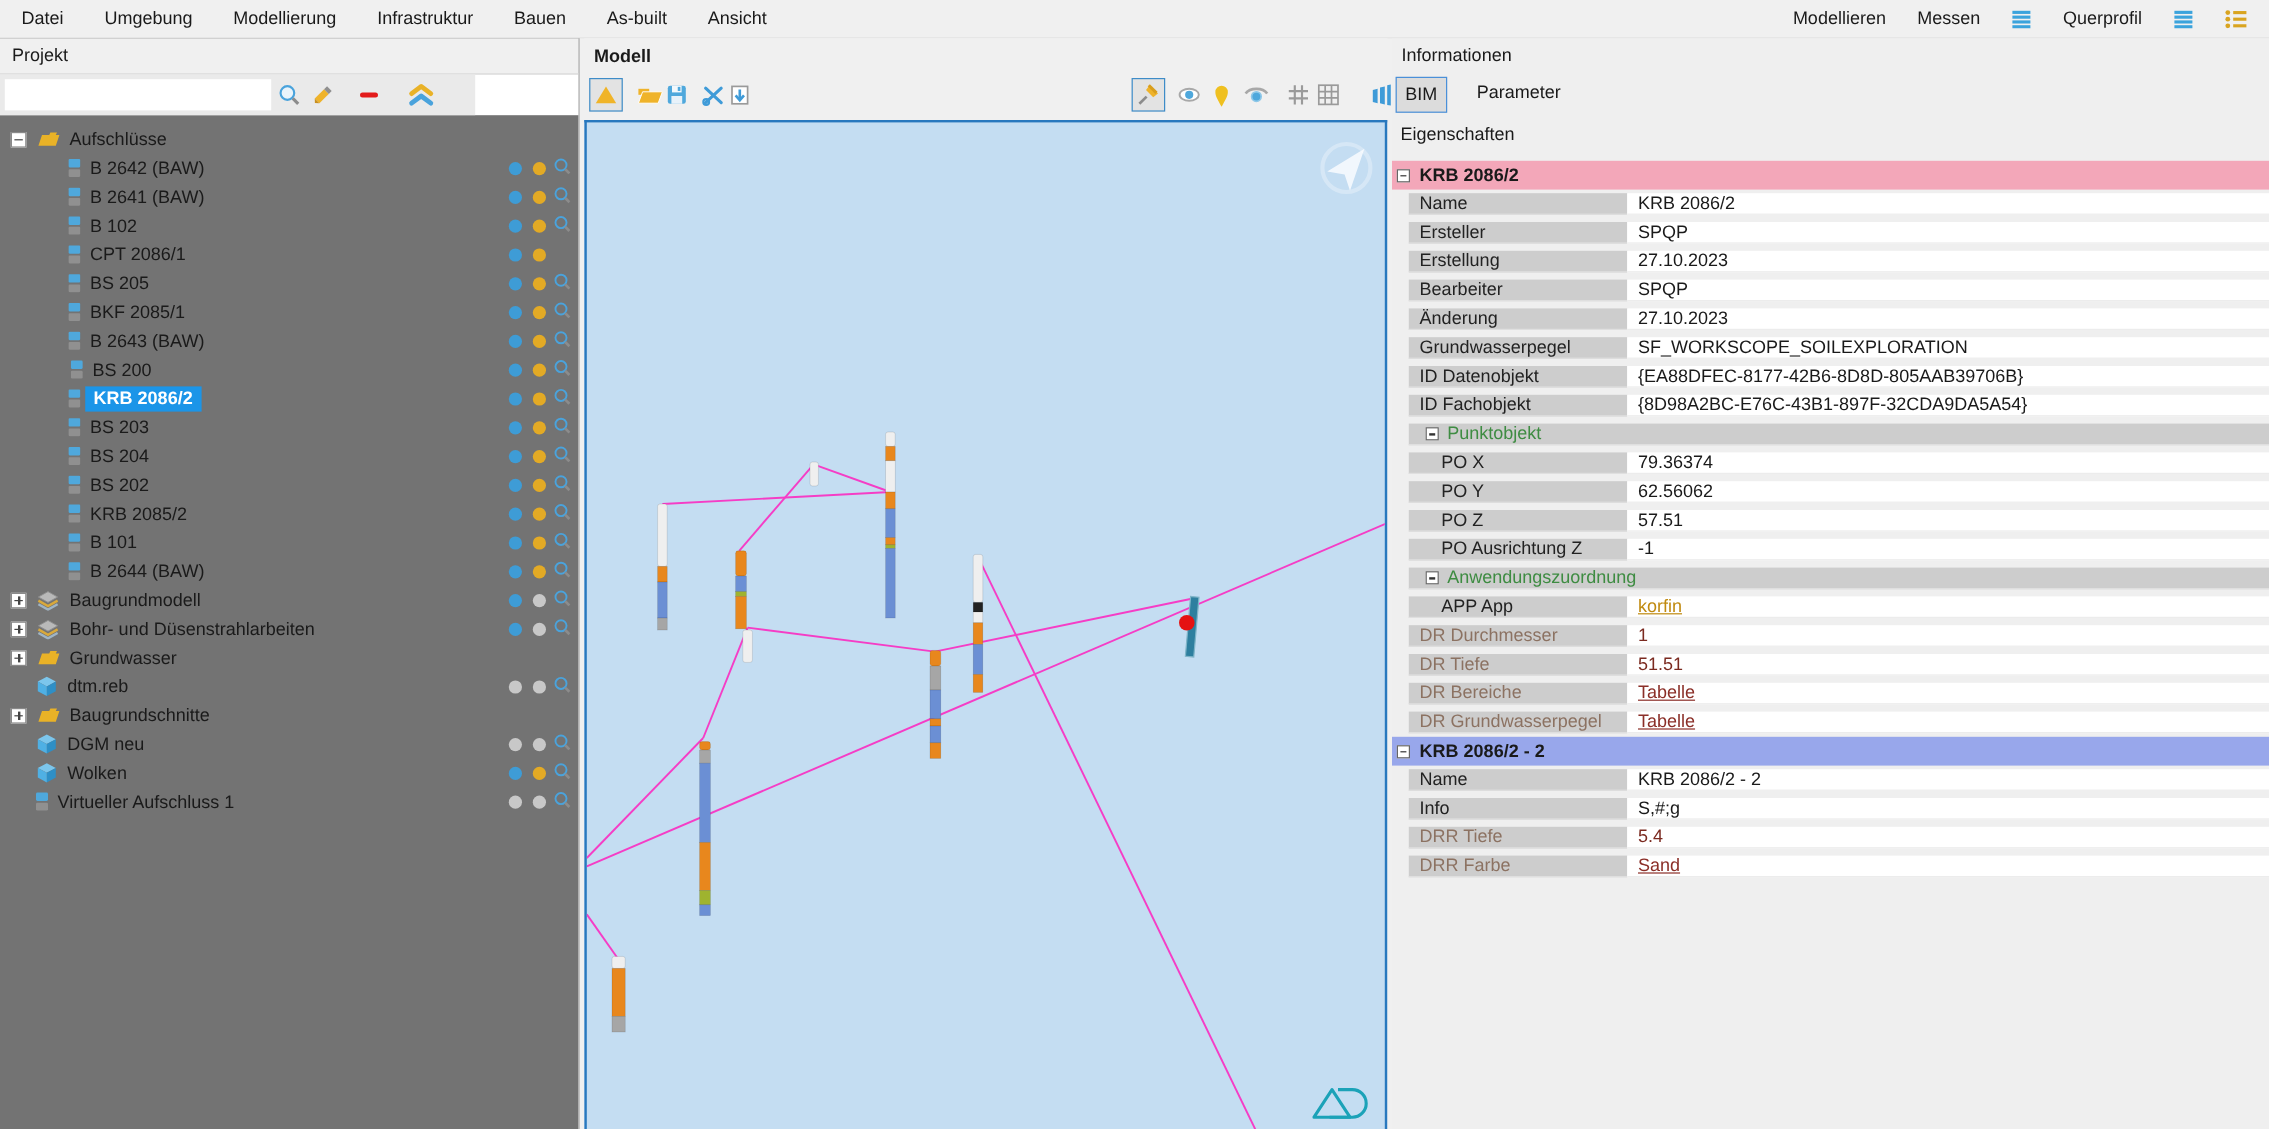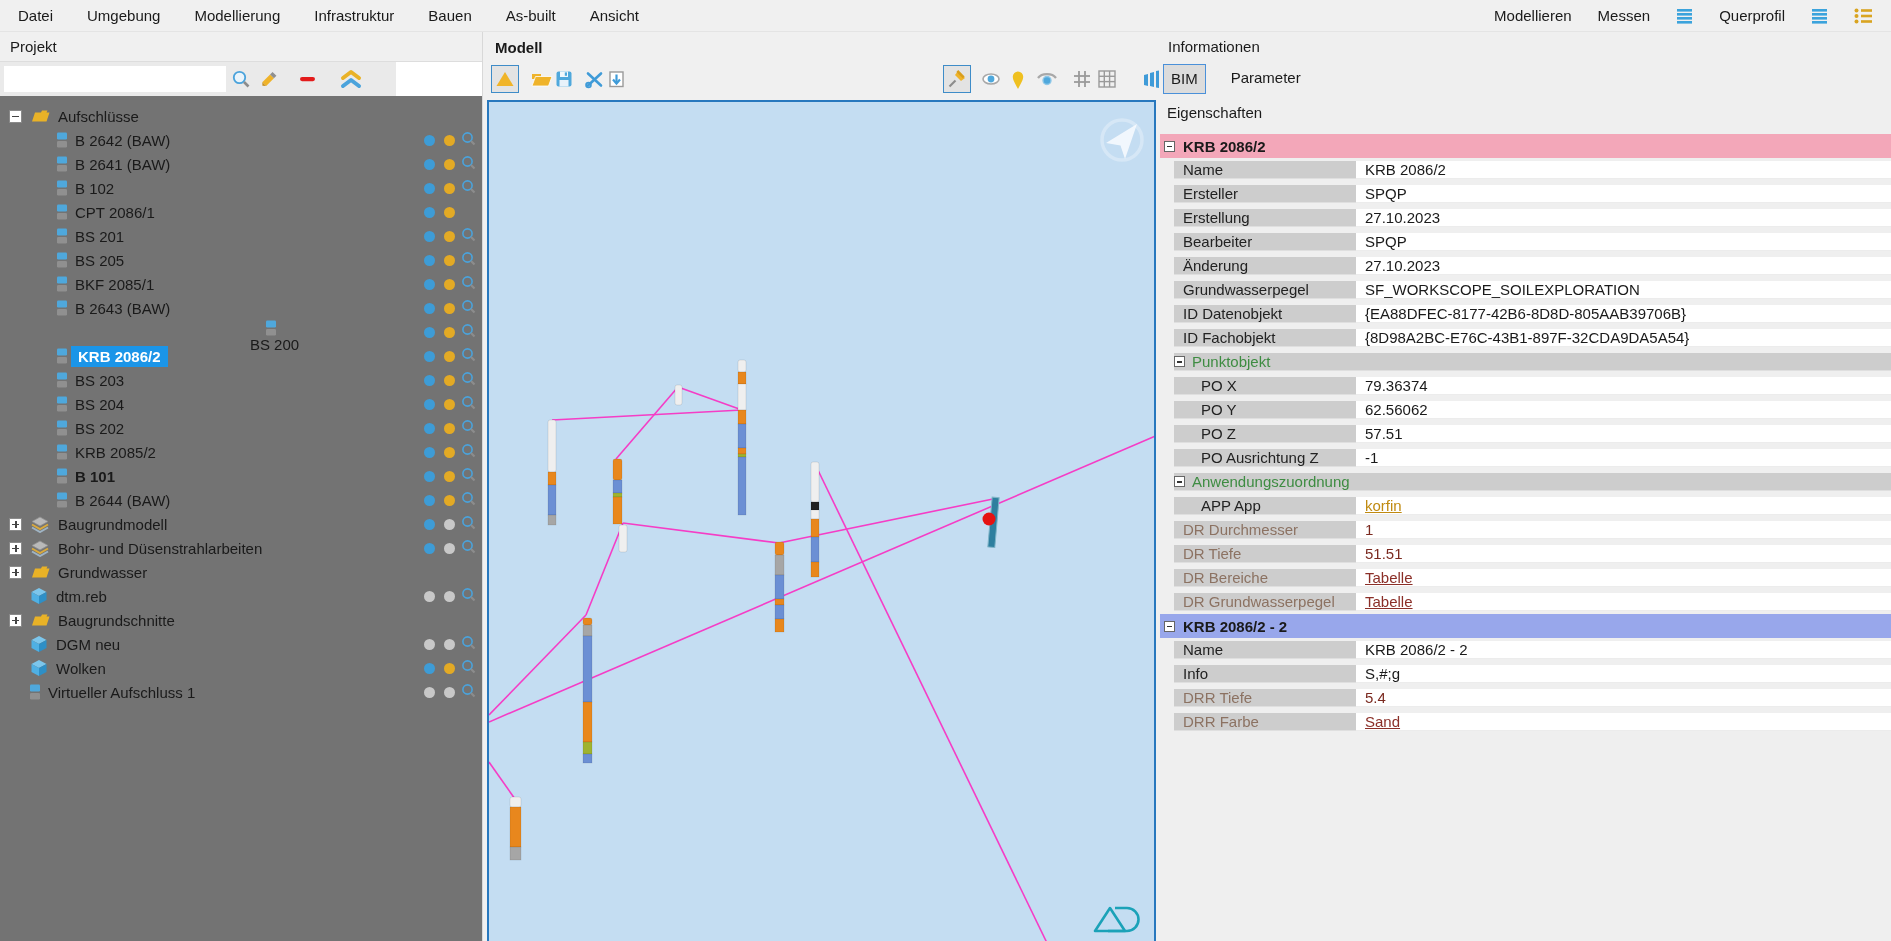--- a/index.html
+++ b/index.html
@@ -41,21 +41,21 @@
 .tab.on{border:1px solid #4A90D9;background:#DCDCDC}
 .tab.off{margin-left:18px}
 .sec-h{height:30px;line-height:30px;padding-left:7px}
 #grid{margin-top:6px;width:731px;font-size:15px}
 .grow{display:flex;height:24px;align-items:center}
 .ghead{height:24px;display:flex;align-items:center;gap:8px;padding-left:4px;font-weight:600}
 .stripe{width:14px;flex:none}
 .glabel{width:182px;flex:none;background:#CDCDCD;display:flex;align-items:center;padding-left:9px;border-bottom:1px solid #DFDFDF;color:#222;white-space:nowrap;overflow:hidden}
 .glabel.sub{padding-left:27px}
 .gval{flex:1;background:#fff;display:flex;align-items:center;padding-left:9px;border-bottom:1px solid #ECECEC;white-space:nowrap}
-.gsub{flex:1;background:#CDCDCD;display:flex;align-items:center;gap:7px;color:#3E8C42;border-bottom:1px solid #DFDFDF}
+.gsub{flex:1;background:#CDCDCD;display:flex;align-items:center;gap:7px;padding-left:14px;color:#3E8C42;border-bottom:1px solid #DFDFDF}
 .gexp{width:11px;height:11px;border:1px solid #666;background:#fff;position:relative;flex:none}
 .gexp::before{content:"";position:absolute;left:2px;right:2px;top:4px;height:1.5px;background:#333}
 .lnk{text-decoration:underline;cursor:pointer}
 .applbl{color:#8C7262}
 .appval{color:#7B2A20}
 </style>
 </head>
 <body>
 
 <div class="menubar">
@@ -207,37 +207,20 @@
           <span class="dot" style="left: 20px; background: rgb(227, 170, 37);"></span>
         </span>
       </div>
       <div class="trow" style="padding-left: 57px;">
         <span class="ticn">
           <svg width="10" height="16">
             <rect x="0" y="0.5" width="10" height="7" rx="1.2" fill="#4FA8DC"></rect>
             <rect x="0" y="9" width="10" height="6.5" rx="1.2" fill="#909090"></rect>
           </svg>
         </span>
-        <span class="tlabel">BS 201</span>
-        <span class="dots">
-          <span class="dot" style="left: 0px; background: rgb(62, 156, 214);"></span>
-          <span class="dot" style="left: 20px; background: rgb(227, 170, 37);"></span>
-          <span class="dmag"><svg width="16" height="17">
-              <circle cx="6.5" cy="6.5" r="4.6" fill="none" stroke="#4AA3DC" stroke-width="1.6"></circle>
-              <line x1="10" y1="10" x2="13.5" y2="13.5" stroke="#8C8C8C" stroke-width="2.2"></line>
-            </svg></span>
-        </span>
-      </div>
-      <div class="trow" style="padding-left: 57px;">
-        <span class="ticn">
-          <svg width="10" height="16">
-            <rect x="0" y="0.5" width="10" height="7" rx="1.2" fill="#4FA8DC"></rect>
-            <rect x="0" y="9" width="10" height="6.5" rx="1.2" fill="#909090"></rect>
-          </svg>
-        </span>
         <span class="tlabel">BS 205</span>
         <span class="dots">
           <span class="dot" style="left: 0px; background: rgb(62, 156, 214);"></span>
           <span class="dot" style="left: 20px; background: rgb(227, 170, 37);"></span>
           <span class="dmag"><svg width="16" height="17">
               <circle cx="6.5" cy="6.5" r="4.6" fill="none" stroke="#4AA3DC" stroke-width="1.6"></circle>
               <line x1="10" y1="10" x2="13.5" y2="13.5" stroke="#8C8C8C" stroke-width="2.2"></line>
             </svg></span>
         </span>
       </div>
@@ -268,21 +251,21 @@
         <span class="tlabel">B 2643 (BAW)</span>
         <span class="dots">
           <span class="dot" style="left: 0px; background: rgb(62, 156, 214);"></span>
           <span class="dot" style="left: 20px; background: rgb(227, 170, 37);"></span>
           <span class="dmag"><svg width="16" height="17">
               <circle cx="6.5" cy="6.5" r="4.6" fill="none" stroke="#4AA3DC" stroke-width="1.6"></circle>
               <line x1="10" y1="10" x2="13.5" y2="13.5" stroke="#8C8C8C" stroke-width="2.2"></line>
             </svg></span>
         </span>
       </div>
-      <div class="trow" style="padding-left: 59px; flex-direction: column;">
+      <div class="trow" style="padding-left: 59px;">
         <span class="ticn">
           <svg width="10" height="16">
             <rect x="0" y="0.5" width="10" height="7" rx="1.2" fill="#4FA8DC"></rect>
             <rect x="0" y="9" width="10" height="6.5" rx="1.2" fill="#909090"></rect>
           </svg>
         </span>
         <span class="tlabel">BS 200</span>
         <span class="dots">
           <span class="dot" style="left: 0px; background: rgb(62, 156, 214);"></span>
           <span class="dot" style="left: 20px; background: rgb(227, 170, 37);"></span>
@@ -370,21 +353,21 @@
         <span class="tlabel">KRB 2085/2</span>
         <span class="dots">
           <span class="dot" style="left: 0px; background: rgb(62, 156, 214);"></span>
           <span class="dot" style="left: 20px; background: rgb(227, 170, 37);"></span>
           <span class="dmag"><svg width="16" height="17">
               <circle cx="6.5" cy="6.5" r="4.6" fill="none" stroke="#4AA3DC" stroke-width="1.6"></circle>
               <line x1="10" y1="10" x2="13.5" y2="13.5" stroke="#8C8C8C" stroke-width="2.2"></line>
             </svg></span>
         </span>
       </div>
-      <div class="trow" style="padding-left: 57px; font-weight: bold;">
+      <div class="trow" style="padding-left: 57px;">
         <span class="ticn">
           <svg width="10" height="16">
             <rect x="0" y="0.5" width="10" height="7" rx="1.2" fill="#4FA8DC"></rect>
             <rect x="0" y="9" width="10" height="6.5" rx="1.2" fill="#909090"></rect>
           </svg>
         </span>
         <span class="tlabel">B 101</span>
         <span class="dots">
           <span class="dot" style="left: 0px; background: rgb(62, 156, 214);"></span>
           <span class="dot" style="left: 20px; background: rgb(227, 170, 37);"></span>

